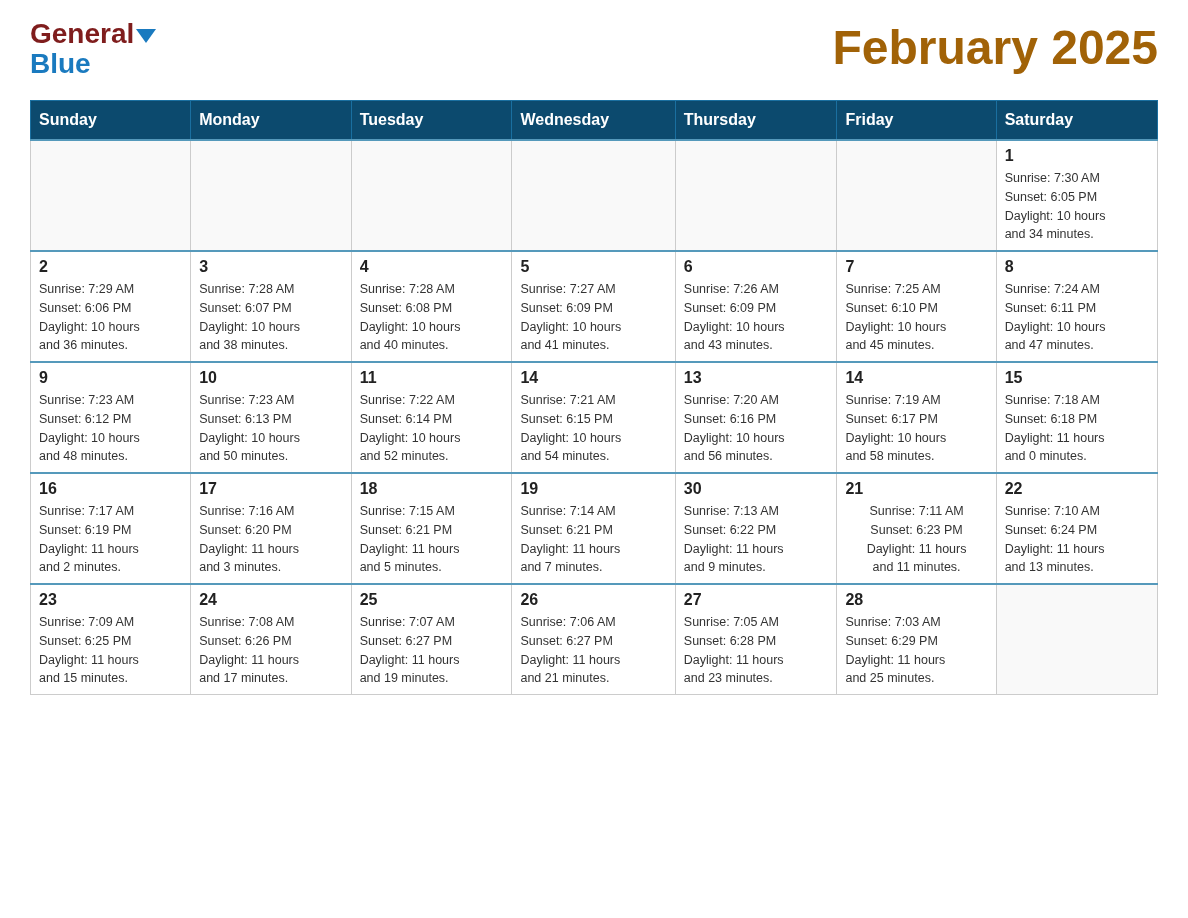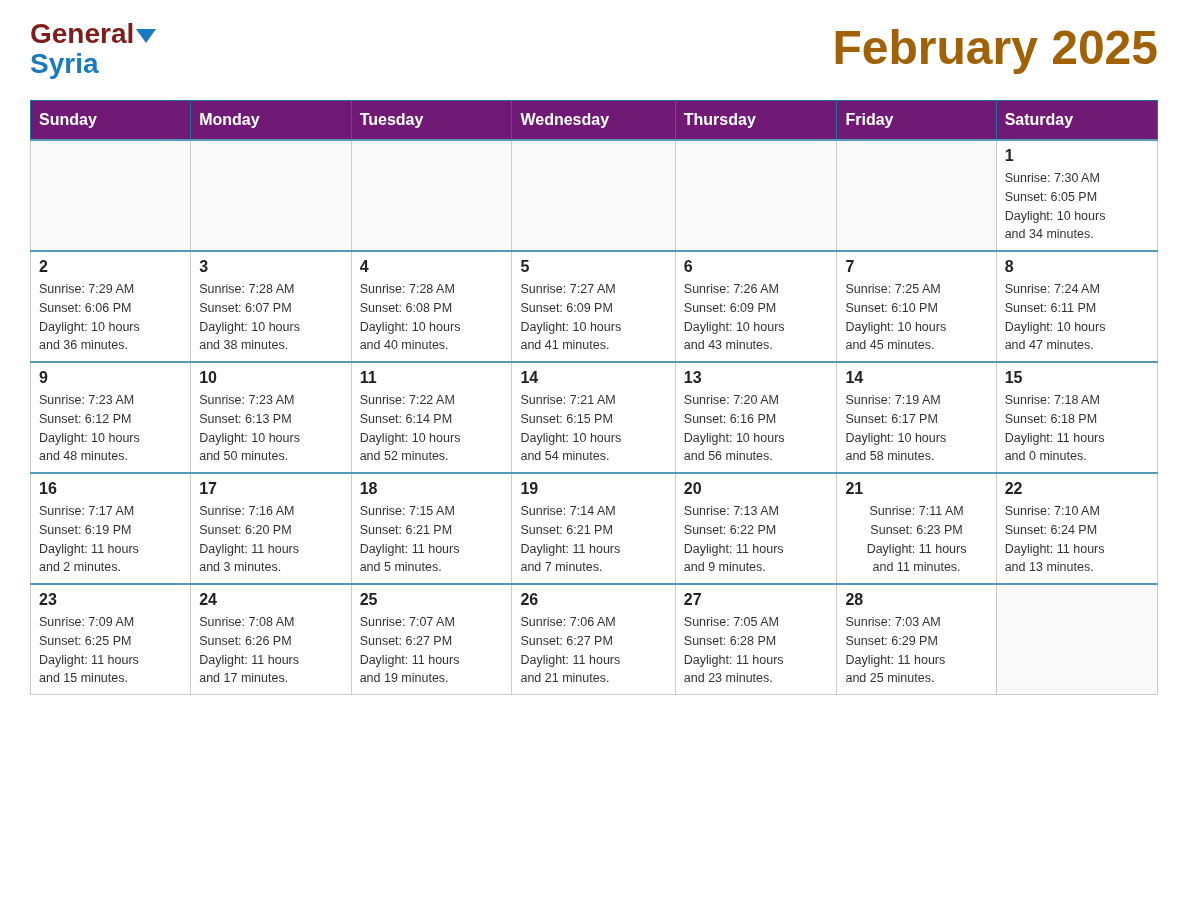--- a/index.html
+++ b/index.html
@@ -53,21 +53,21 @@
     .location {
       font-size: 22px;
       color: #444;
       margin-top: 4px;
     }
     .calendar {
       width: 100%;
       border-collapse: collapse;
     }
     .calendar thead tr th {
-      background-color: #701a75;
+      background-color: #0c4a6e;
       color: #fff;
       font-size: 16px;
       font-weight: bold;
       padding: 10px 8px;
       border: 1px solid #1a6fa0;
       text-align: left;
     }
     .calendar tbody tr td {
       border: 1px solid #ccc;
       vertical-align: top;
@@ -97,21 +97,21 @@
     }
   </style>
 </head>
 <body>
 
 <div class="header">
   <div class="logo">
     <div class="logo-text">
       General<span class="logo-triangle"></span>
     </div>
-    <div class="logo-line2">Syria</div>
+    <div class="logo-line2">Blue</div>
   </div>
   <div class="title-area">
     <div class="month-title">February 2025</div>
   </div>
 </div>
 
 <table class="calendar">
   <thead>
     <tr>
       <th>Sunday</th>
@@ -264,21 +264,21 @@
 and 5 minutes.</div>
         </td>
         <td>
           <span class="day-number">19</span>
           <div class="day-info" style="white-space: pre-line;">Sunrise: 7:14 AM
 Sunset: 6:21 PM
 Daylight: 11 hours
 and 7 minutes.</div>
         </td>
         <td>
-          <span class="day-number">20</span>
+          <span class="day-number">30</span>
           <div class="day-info" style="white-space: pre-line;">Sunrise: 7:13 AM
 Sunset: 6:22 PM
 Daylight: 11 hours
 and 9 minutes.</div>
         </td>
         <td>
           <span class="day-number">21</span>
           <div class="day-info" style="white-space: pre-line; text-align: center;">Sunrise: 7:11 AM
 Sunset: 6:23 PM
 Daylight: 11 hours

